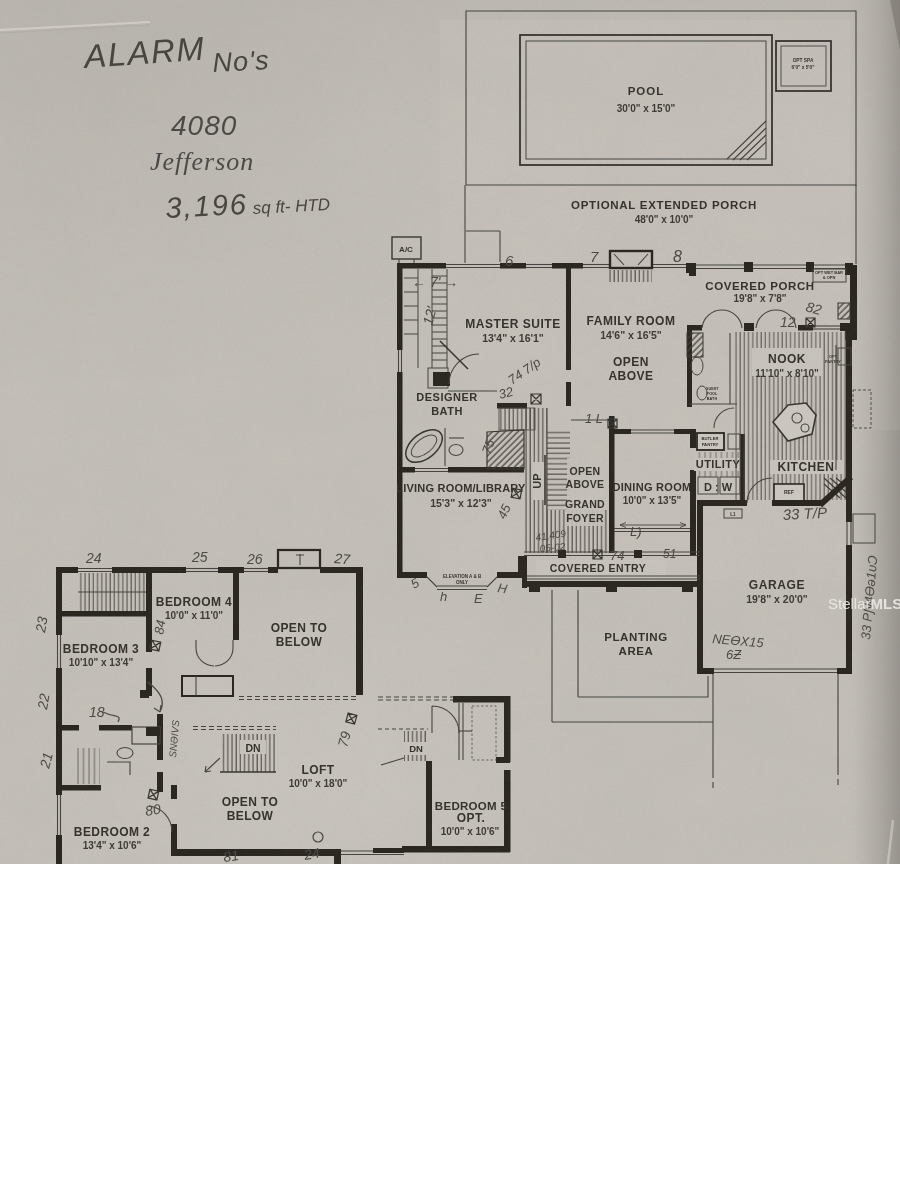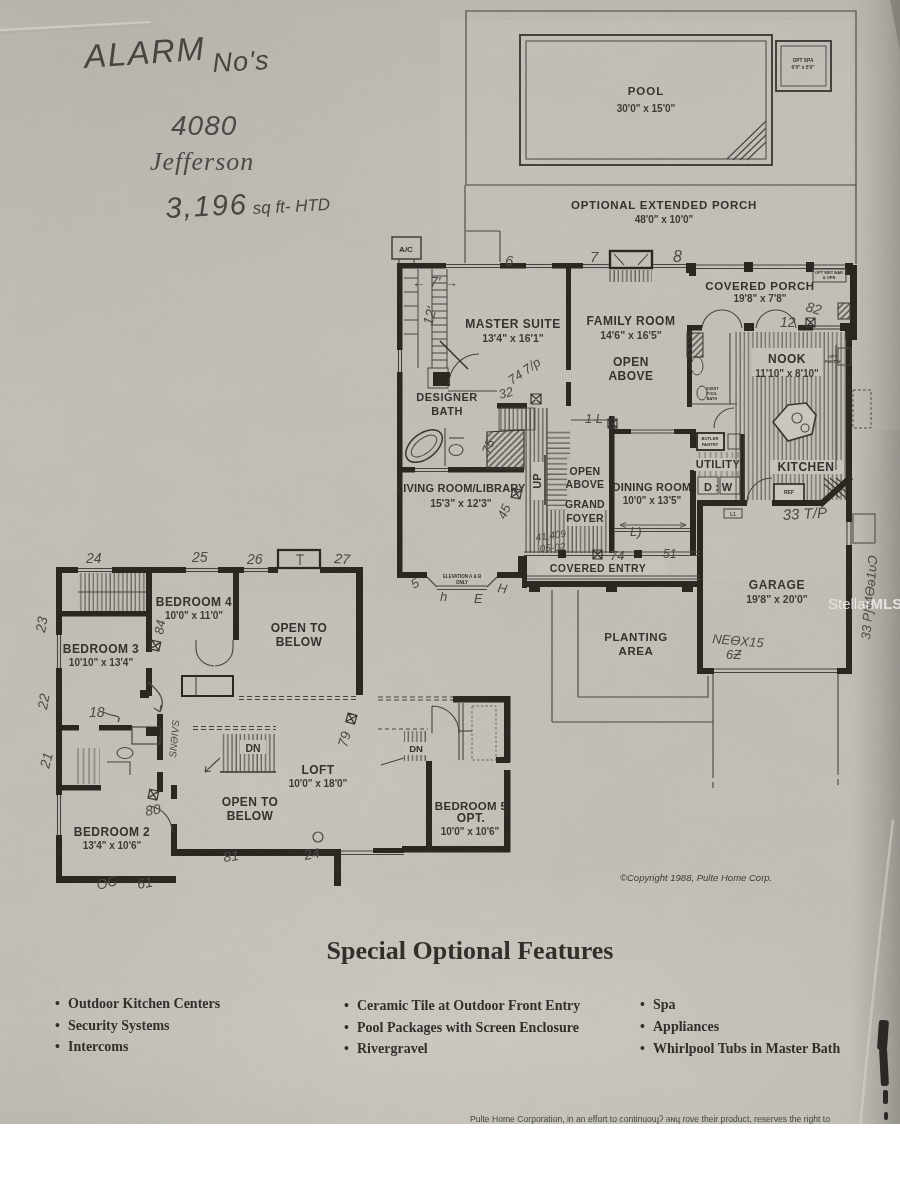--- a/index.html
+++ b/index.html
@@ -1,15 +1,15 @@
 <!DOCTYPE html>
 <html><head><meta charset="utf-8">
 <style>
 html,body{margin:0;padding:0}
-#page{position:relative;width:900px;height:1124px;background:#c7c3bc;overflow:hidden;font-family:"Liberation Sans",sans-serif}
+#page{position:relative;width:900px;height:864px;background:#c7c3bc;overflow:hidden;font-family:"Liberation Sans",sans-serif}
 svg{position:absolute;top:0;left:0;display:block}
 .w{fill:#26231f}
 .t{stroke:#45413c;stroke-width:1.1;fill:none}
 .t2{stroke:#35322d;stroke-width:1.6;fill:none}
 .lbl{fill:#312e2a;font-weight:bold;font-family:"Liberation Sans",sans-serif;text-anchor:middle}
 .dim{fill:#3a3731;font-weight:bold;font-family:"Liberation Sans",sans-serif;text-anchor:middle}
 .hw{fill:#4a4742;font-style:italic;font-family:"Liberation Sans",sans-serif}
 .ser{font-family:"Liberation Serif",serif;fill:#2e2b27;font-weight:bold}
 </style></head><body>
 <div id="page">

